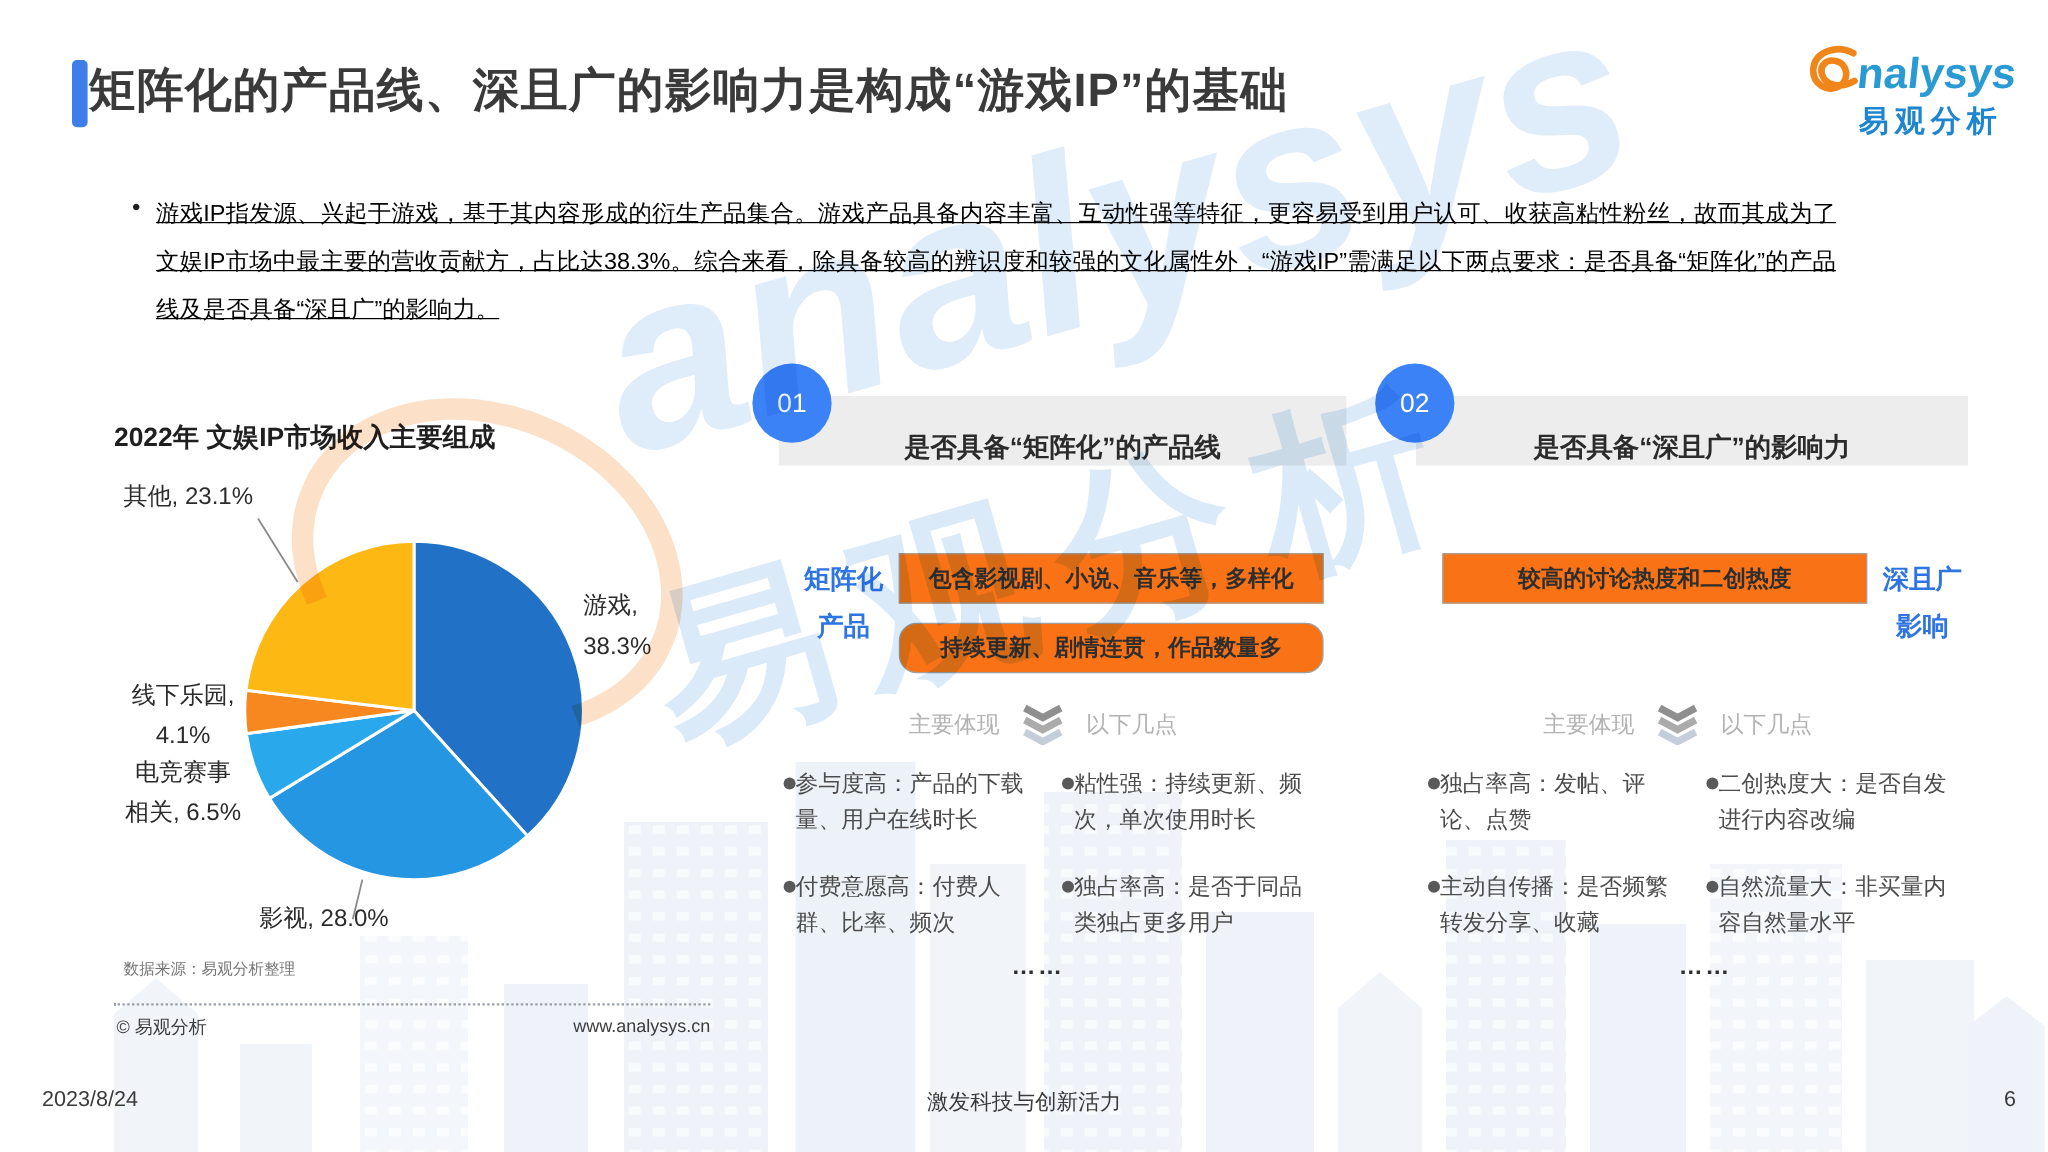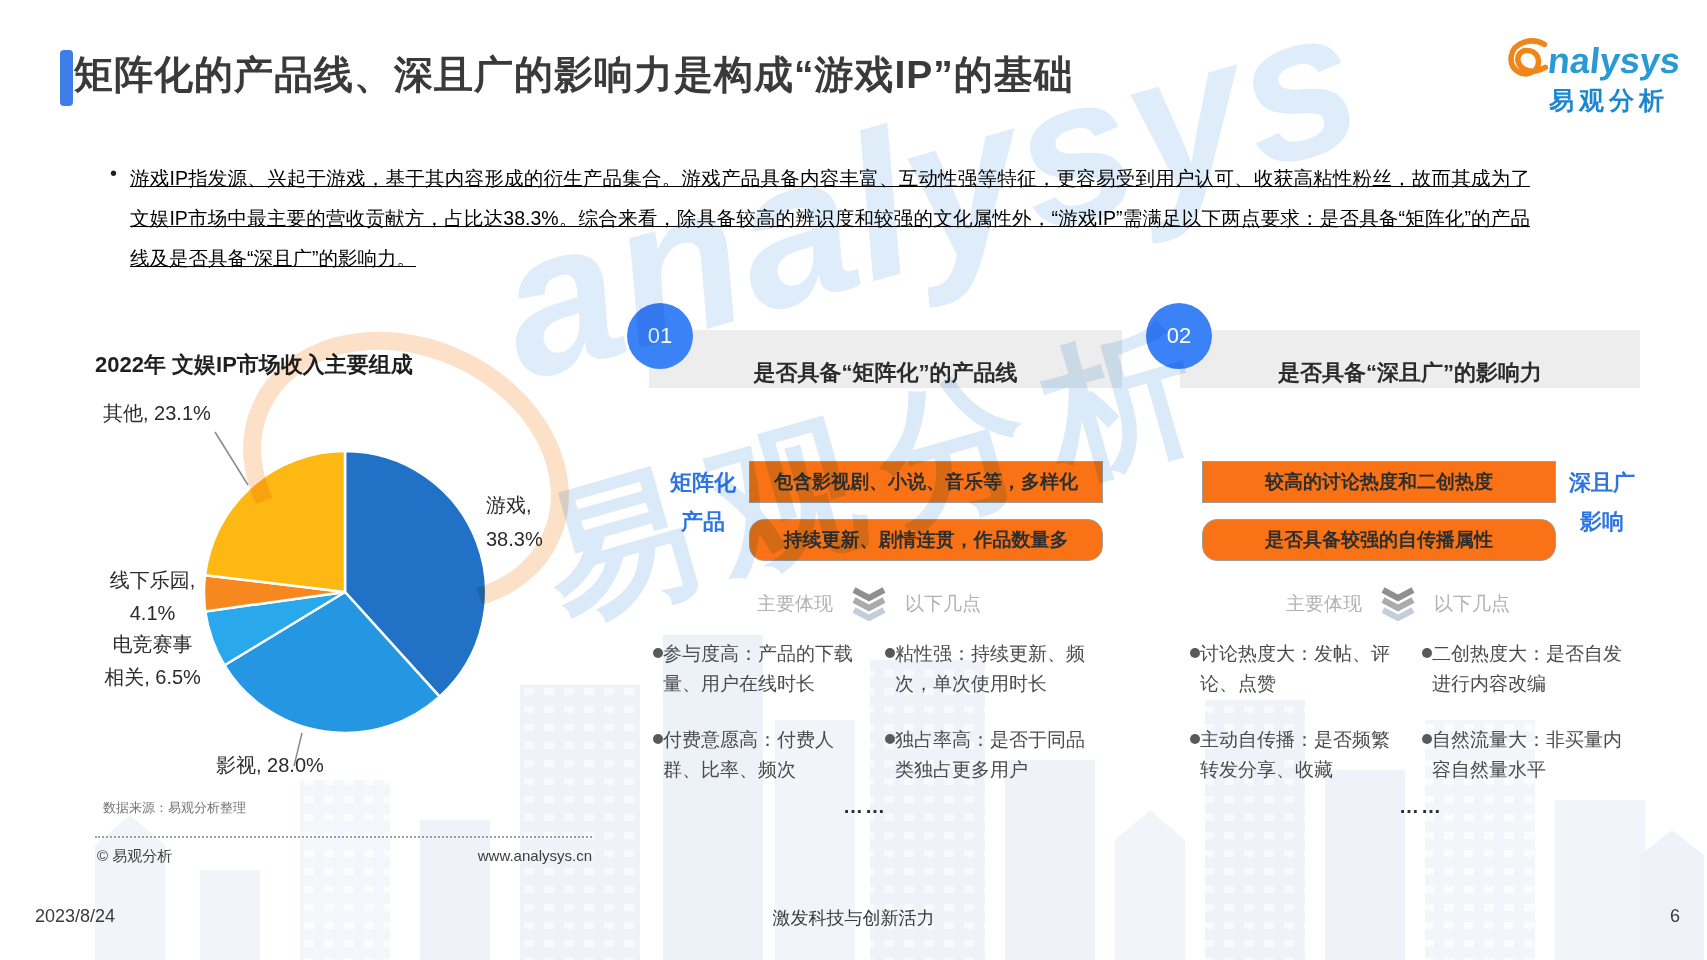--- a/index.html
+++ b/index.html
@@ -204,34 +204,33 @@
   <div class="abs sec s2">
     <div class="abs badge">02</div>
     <div class="abs bar">
       <span class="bar-title">是否具备“深且广”的影响力</span>
     </div>
     <div class="abs side-label">
       <div>深且广</div>
       <div>影响</div>
     </div>
     <div class="abs bx bx1">较高的讨论热度和二创热度</div>
-    <div class="abs bx bx2">是否具备较强的自传播属性</div>
     <div class="abs flow">
       <span>主要体现</span>
       <svg width="40" height="34" viewBox="0 0 40 34">
         <path d="M5 3 L20 11 L35 3" stroke="#8f8f8f" stroke-width="6" fill="none"></path>
         <path d="M5 13 L20 21 L35 13" stroke="#ABABAB" stroke-width="6" fill="none"></path>
         <path d="M5 23 L20 31 L35 23" stroke="#C3CEDA" stroke-width="6" fill="none"></path>
       </svg>
       <span>以下几点</span>
     </div>
     <div class="abs bullets">
       <div class="bullet-item">
           <span class="dot"></span>
-          <span>讨论热度大：发帖、评论、点赞</span>
+          <span>独占率高：发帖、评论、点赞</span>
         </div>
       <div class="bullet-item">
           <span class="dot"></span>
           <span>二创热度大：是否自发进行内容改编</span>
         </div>
       <div class="bullet-item">
           <span class="dot"></span>
           <span>主动自传播：是否频繁转发分享、收藏</span>
         </div>
       <div class="bullet-item">

